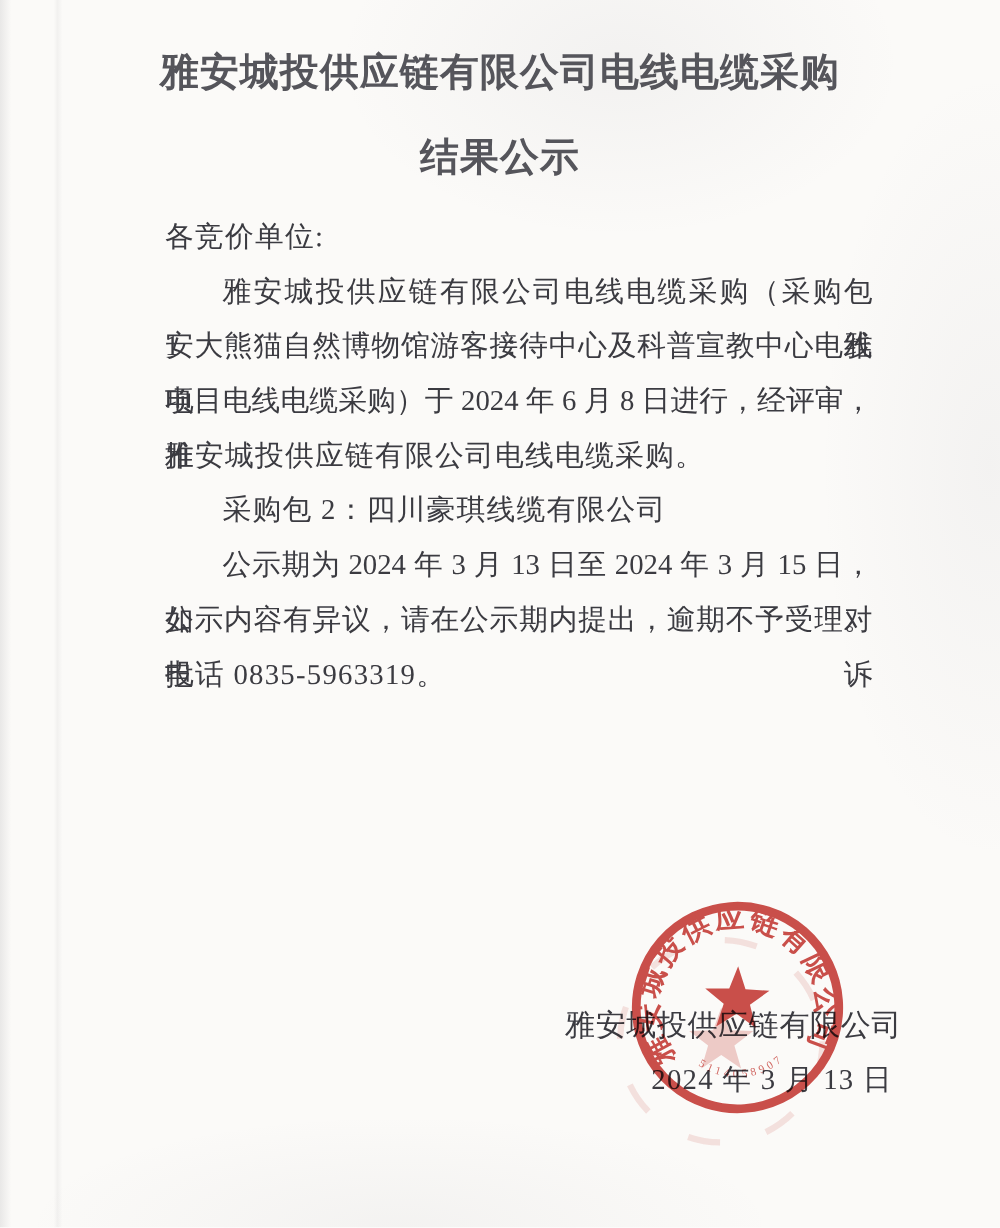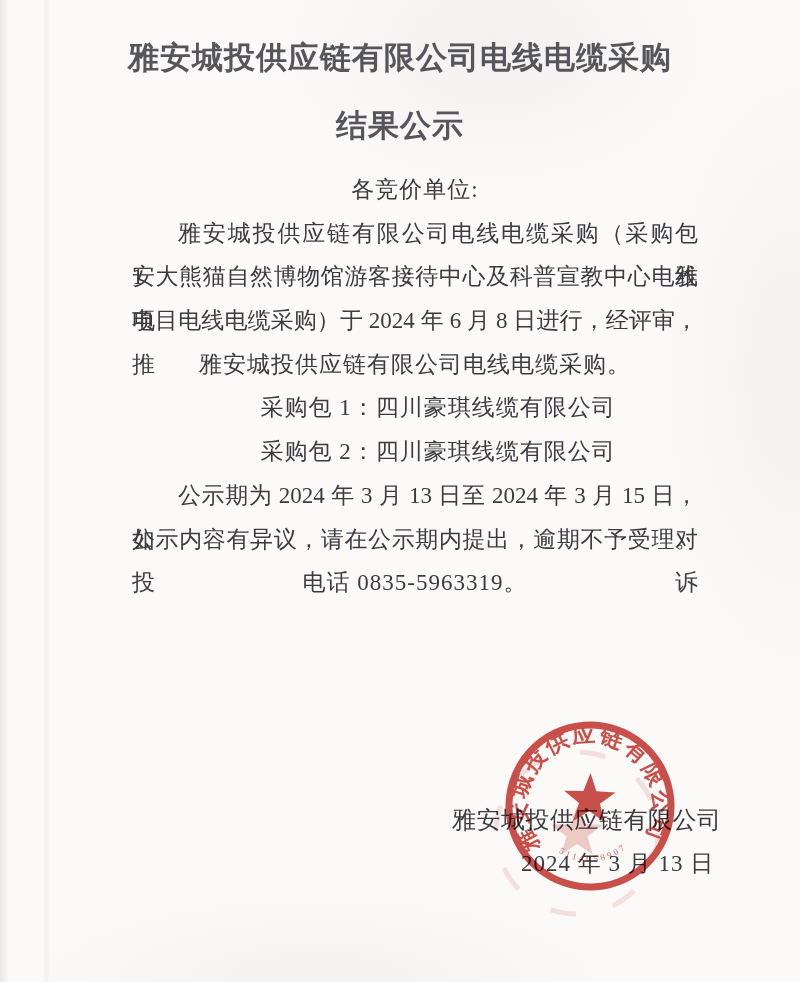--- a/index.html
+++ b/index.html
@@ -23,21 +23,21 @@
   }
   .title1{top:40px;}
   .title2{top:108px;}
   .bodytext{
     position:absolute;left:132px;top:168px;width:566px;
     color:#3b3b41;
   }
   .line{
     height:43.7px;line-height:43.7px;font-size:23px;
   }
-  .left{text-align:center;letter-spacing:1px;}
+  .left{text-align:left;letter-spacing:1px;}
   .just{
     text-align:justify;
     text-align-last:justify;
     text-justify:inter-character;
   }
   .ind{text-indent:46px;}
   .sig{
     position:absolute;color:#3b3b41;white-space:nowrap;
   }
   .sig-company{left:452px;top:804px;font-size:24px;letter-spacing:0.5px;}
@@ -55,21 +55,20 @@
 
   <div class="title title1">雅安城投供应链有限公司电线电缆采购</div>
   <div class="title title2">结果公示</div>
 
   <div class="bodytext">
     <div class="line left">各竞价单位:</div>
     <div class="line just ind">雅安城投供应链有限公司电线电缆采购（采购包 1：雅</div>
     <div class="line just">安大熊猫自然博物馆游客接待中心及科普宣教中心电线电</div>
     <div class="line just">项目电线电缆采购）于 2024 年 6 月 8 日进行，经评审，推</div>
     <div class="line left">雅安城投供应链有限公司电线电缆采购。</div>
-    <div class="line left ind">采购包 1：四川豪琪线缆有限公司</div>
     <div class="line left ind">采购包 2：四川豪琪线缆有限公司</div>
     <div class="line just ind">公示期为 2024 年 3 月 13 日至 2024 年 3 月 15 日，如对</div>
     <div class="line just">公示内容有异议，请在公示期内提出，逾期不予受理。投诉</div>
     <div class="line left">电话 0835-5963319。</div>
   </div>
 
   <div class="sig sig-company">雅安城投供应链有限公司</div>
   <div class="sig sig-date">2024 年 3 月 13 日</div>
 
   <div class="seal">

